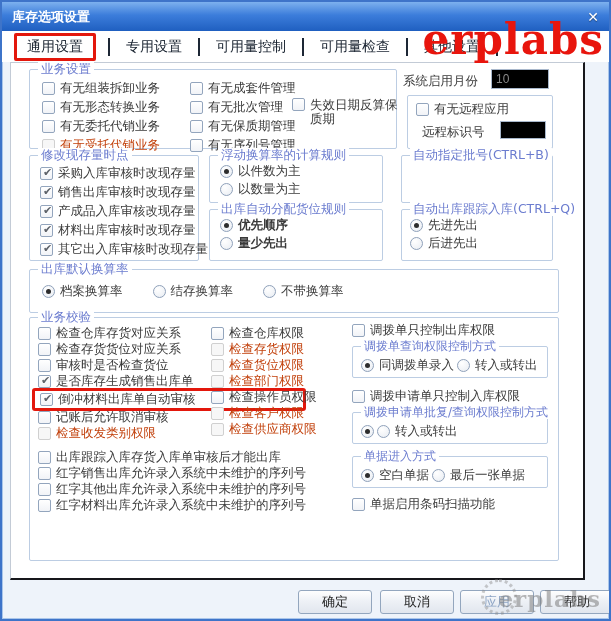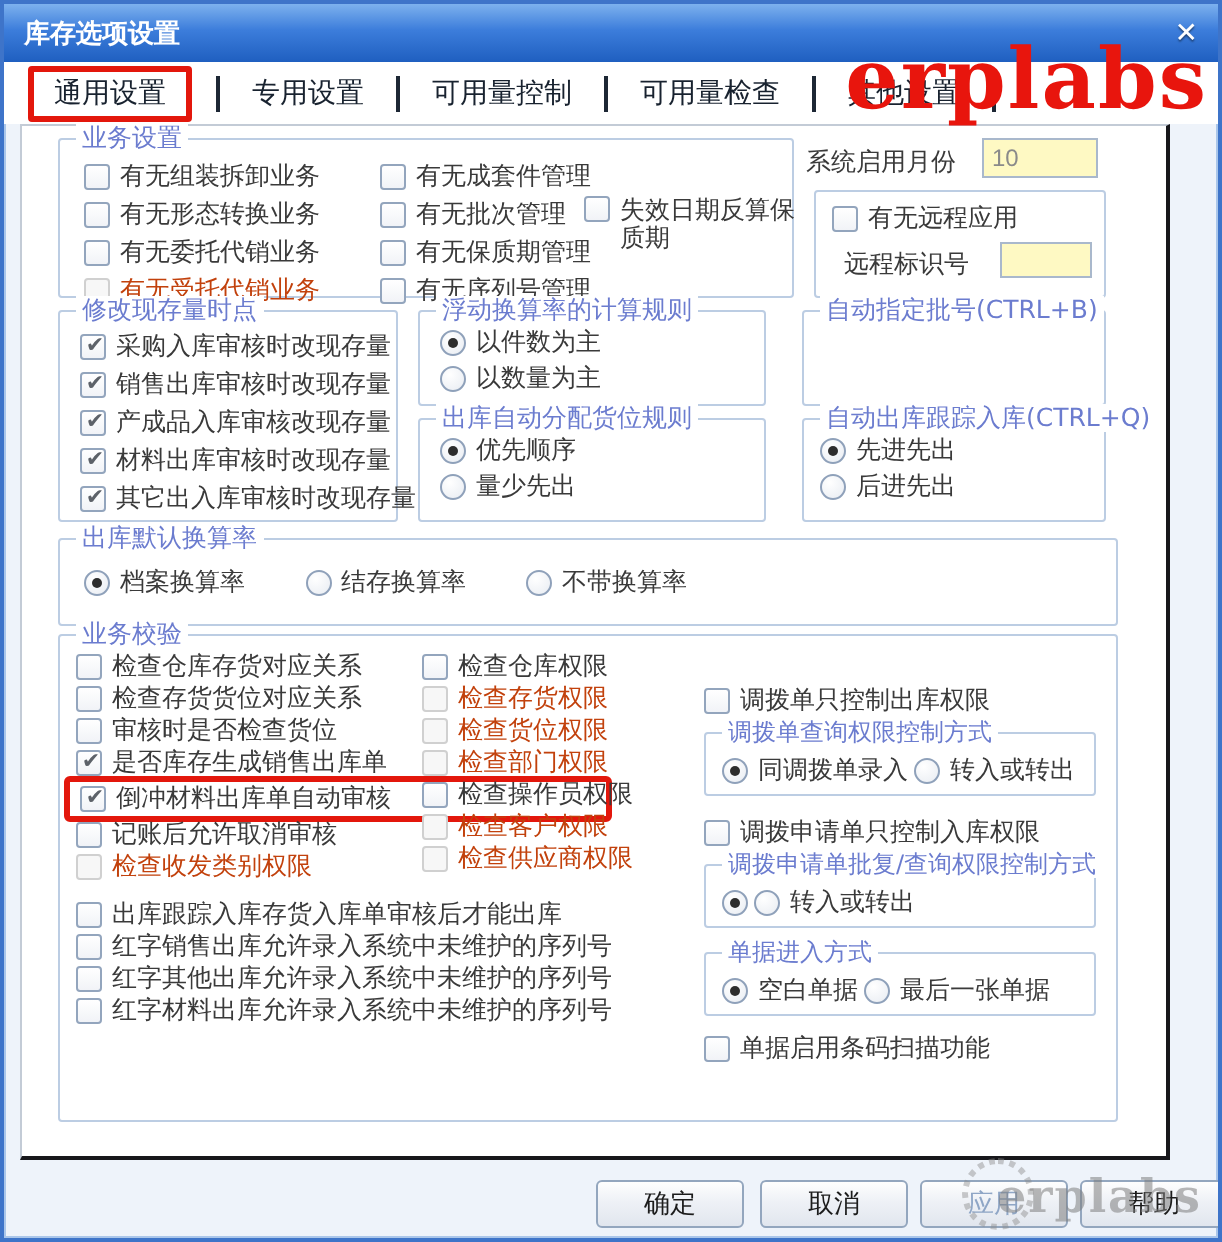--- a/index.html
+++ b/index.html
@@ -24,21 +24,21 @@
   .row.tall{height:16px;}
   .cb{flex:0 0 auto;width:13px;height:13px;box-sizing:border-box;border:1px solid #93a5bd;border-radius:2px;
       background:linear-gradient(#fff,#f1f3f7);position:relative;}
   .cb.ck::after{content:"✔";position:absolute;left:0;top:-2px;width:13px;text-align:center;font-size:11px;color:#5d6269;}
   .row.dis{color:#c2410c;}
   .row.dis .cb{border-color:#d0d0d0;background:#f7f7f7;}
   .rb{flex:0 0 auto;width:13px;height:13px;box-sizing:border-box;border:1px solid #8fa1ba;border-radius:50%;
       background:radial-gradient(circle at 35% 30%,#fff,#e8ecf2);display:flex;align-items:center;justify-content:center;}
   .rb.sel::after{content:"";width:5px;height:5px;border-radius:50%;background:#2d2d2d;}
   .col{display:flex;flex-direction:column;gap:3px;}
-  .tb{border:1px solid #a9b8cc;height:20px;box-sizing:border-box;font-size:12px;padding:1px 4px;color:#8a8a8a;background:#fef9c3;}
+  .tb{border:1px solid #a9b8cc;height:20px;box-sizing:border-box;font-size:12px;padding:1px 4px;color:#8a8a8a;background:#000000;}
   .hl{border:3px solid #e3170c;border-radius:3px;padding:1px 5px;margin:-2px 0 -2px -6px;display:flex;align-items:flex-start;gap:5px;}
   .sgrp{position:relative;border:1px solid #bccde3;border-radius:2px;box-sizing:border-box;width:196px;
         padding:11px 0 4px 8px;display:flex;flex-direction:row;gap:3px;background:#fff;}
   .sgrp .cap{font-size:12px;}
   .btn{position:absolute;width:74px;height:24px;box-sizing:border-box;border:1px solid #93a6be;border-radius:3px;
        background:linear-gradient(#fefefe,#eef1f6 45%,#e1e6ee);font-size:13px;color:#1c1c1c;
        display:flex;align-items:center;justify-content:center;cursor:pointer;margin-left:28px;}
   .btn.dis{color:#8fa6c6;}
   .wm-top{position:absolute;top:18px;right:5px;font-family:"DejaVu Serif",serif;font-weight:bold;font-size:42px;
           line-height:40px;color:#e8150d;letter-spacing:1px;z-index:6;pointer-events:none;}
@@ -167,21 +167,21 @@
         </div>
         <div class="row">
           <span class="rb"></span>
           <span>以数量为主</span>
         </div>
       </div>
     </div>
 
     <div class="grp" style="left:198px;top:146px;width:174px;height:52px;">
       <span class="cap">出库自动分配货位规则</span>
-      <div class="col abs" style="left:10px;top:8px;">
+      <div class="col abs" style="left:10px;top:8px;font-weight:bold;">
         <div class="row">
           <span class="rb sel"></span>
           <span>优先顺序</span>
         </div>
         <div class="row">
           <span class="rb"></span>
           <span>量少先出</span>
         </div>
       </div>
     </div>
@@ -298,21 +298,21 @@
         <div class="row dis">
           <span class="cb"></span>
           <span>检查客户权限</span>
         </div>
         <div class="row dis">
           <span class="cb"></span>
           <span>检查供应商权限</span>
         </div>
       </div>
 
-      <div class="abs" style="left:322px;top:24px;display:flex;flex-direction:column;">
+      <div class="abs" style="left:322px;top:4px;display:flex;flex-direction:column;">
         <div class="row tall">
           <span class="cb"></span>
           <span>调拨单只控制出库权限</span>
         </div>
         <div class="sgrp" style="margin-top:8px;">
           <span class="cap">调拨单查询权限控制方式</span>
           <div class="row">
             <span class="rb sel"></span>
             <span>同调拨单录入</span>
           </div>

